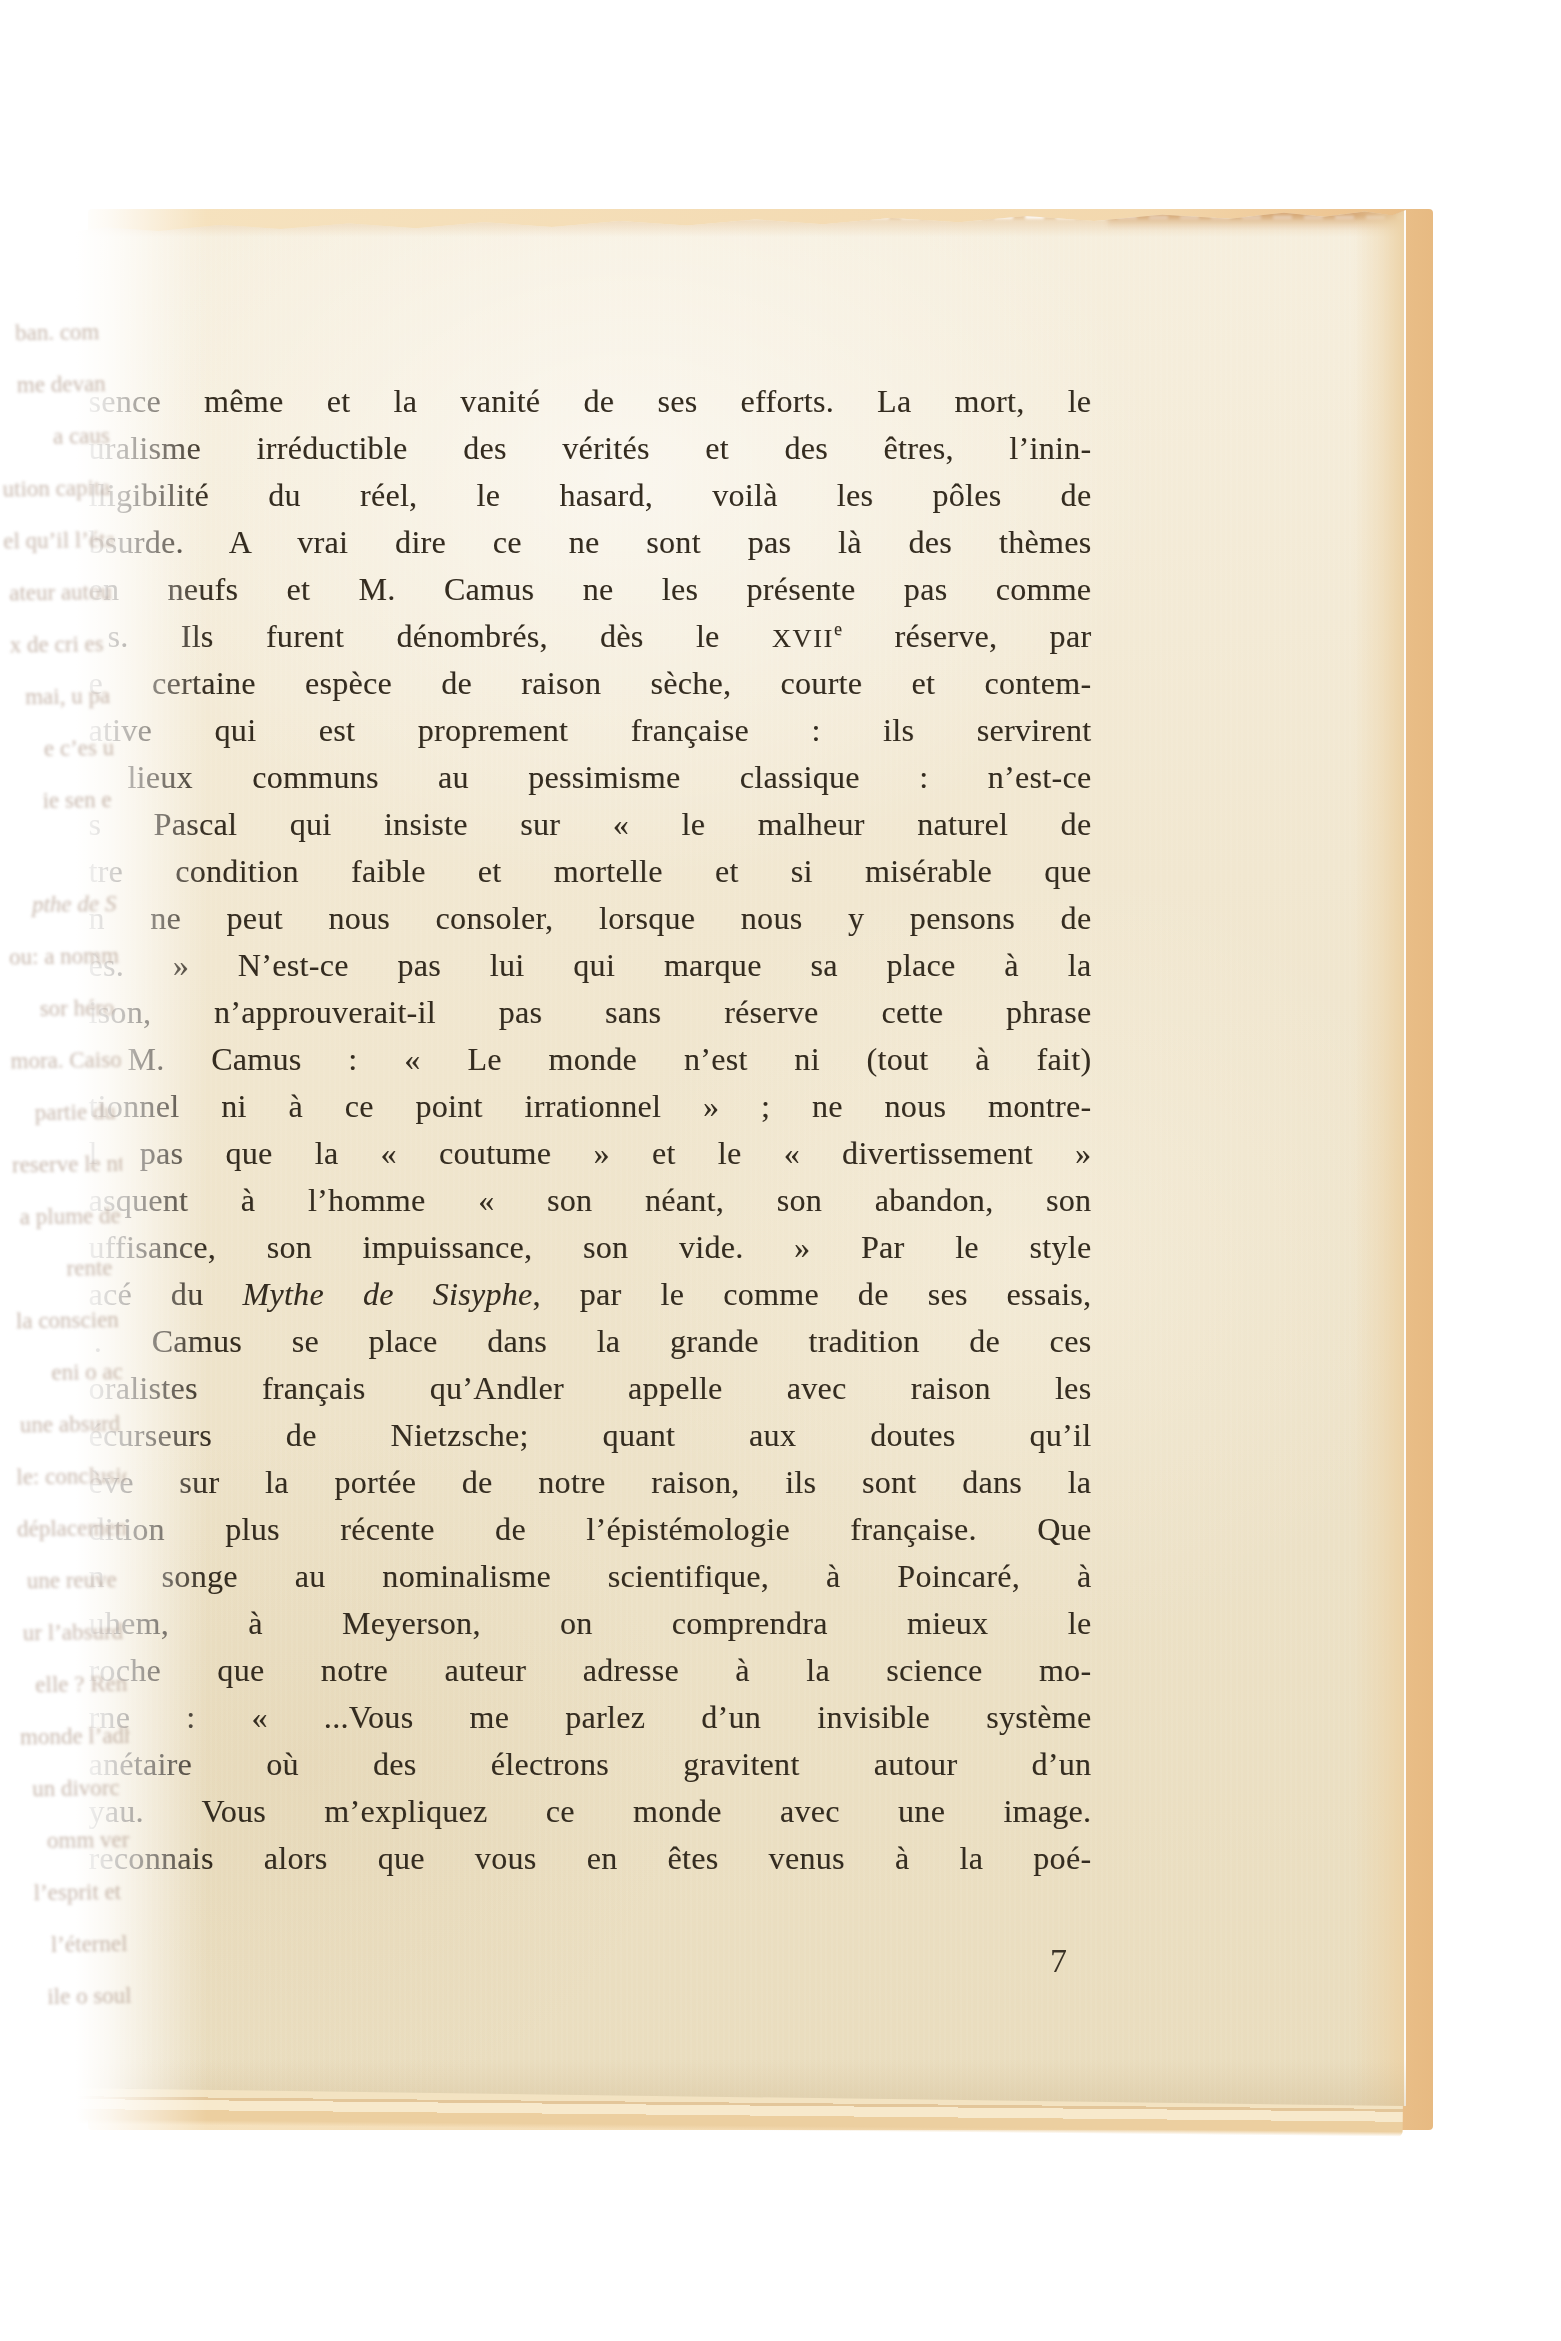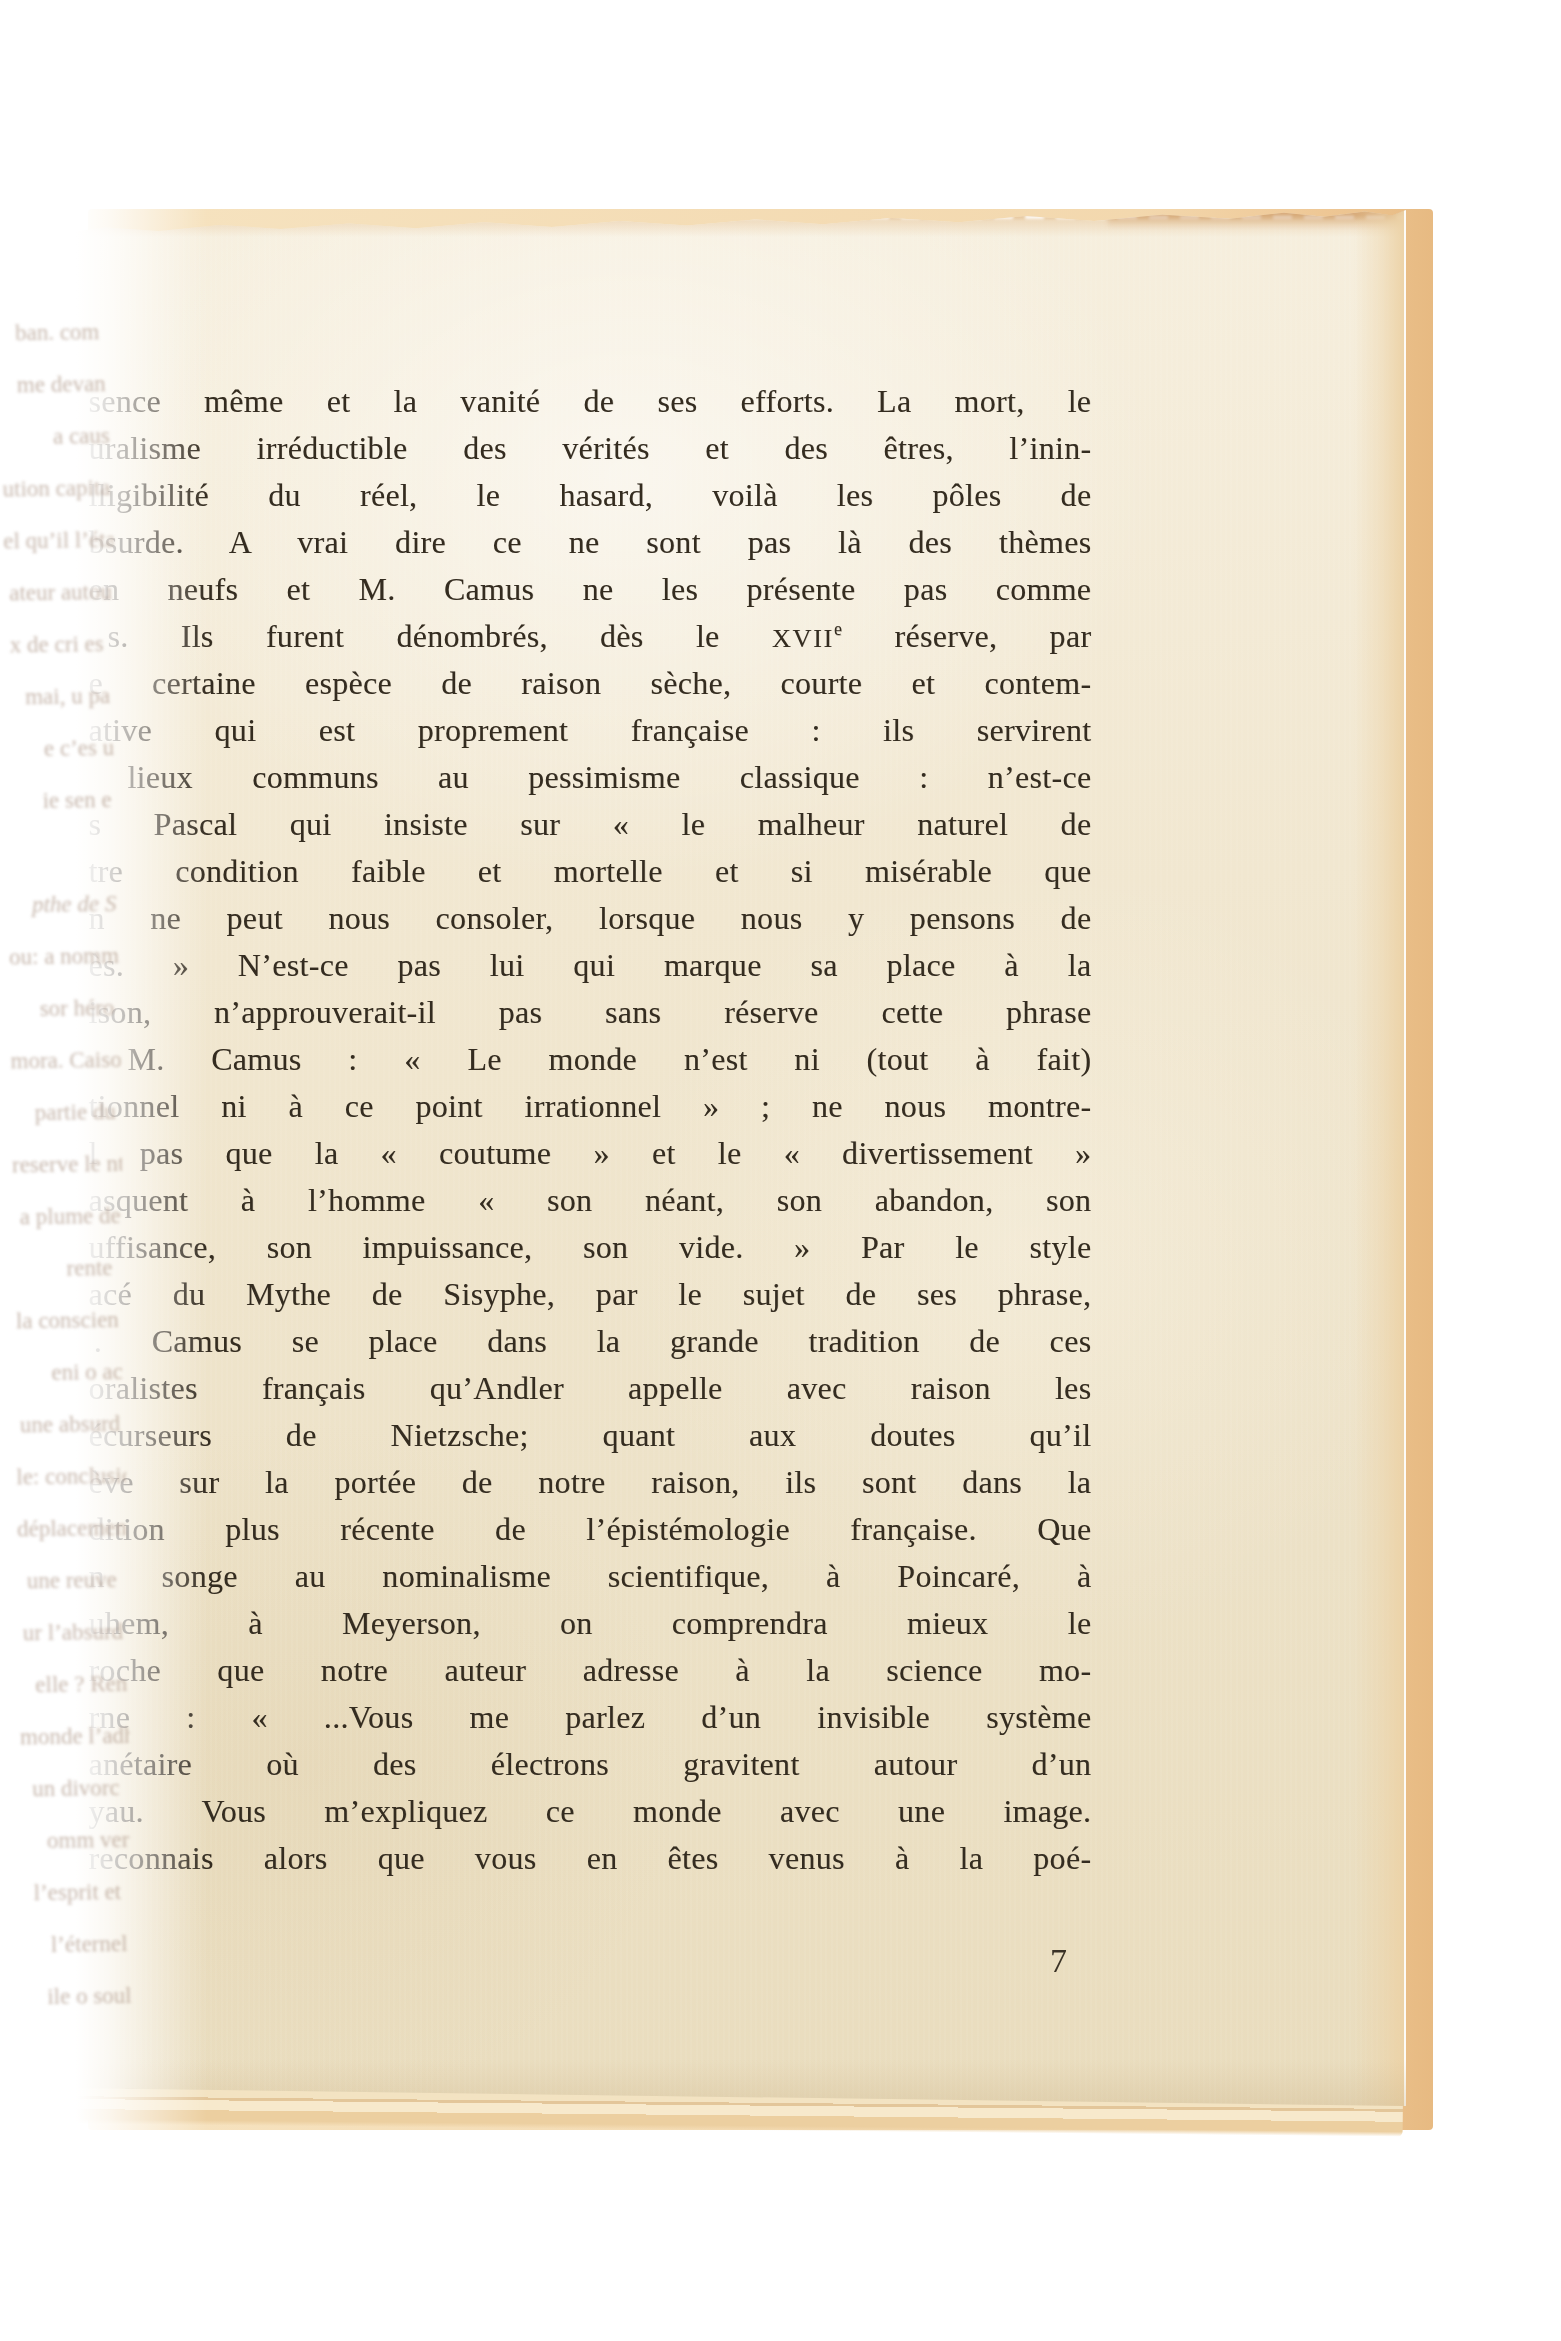--- a/index.html
+++ b/index.html
@@ -47,21 +47,21 @@
         box-shadow:inset -2px 0 0 rgba(255,255,255,.9);}
   
   .bottom-tint{position:absolute;left:0;bottom:0;width:100%;height:47px;pointer-events:none;
         background:linear-gradient(0deg,rgba(205,180,138,.35),rgba(205,180,138,0));}
 
   
   .text-block{position:absolute;left:24.4px;top:168px;width:1003px;color:#342c20;
         font-size:32px;letter-spacing:0.3px;
         text-shadow:0.4px 0.4px 0 rgba(46,36,24,.28);}
   .line{height:47px;line-height:47px;text-align:justify;text-align-last:justify;white-space:nowrap;}
-  .i{}
+  .i{font-style:italic;}
   .sc{font-size:.82em;letter-spacing:1.7px;}
   .sup{font-size:.56em;vertical-align:super;line-height:0;}
 
   .page-number{position:absolute;left:954px;top:1732px;width:81px;text-align:center;
         font-size:34px;color:#3a3226;}
 
   
   .gutter-white{position:absolute;left:0;top:200px;width:224px;height:1931px;pointer-events:none;
         background:linear-gradient(90deg,#ffffff 0 76px,rgba(255,255,255,.82) 108px,rgba(255,255,255,0) 207px);}
 
@@ -99,21 +99,21 @@
         <div class="line"><span>s Pascal qui insiste sur « le malheur naturel de</span></div>
         <div class="line"><span>tre condition faible et mortelle et si misérable que</span></div>
         <div class="line"><span>n ne peut nous consoler, lorsque nous y pensons de</span></div>
         <div class="line"><span>ès. » N’est-ce pas lui qui marque sa place à la</span></div>
         <div class="line"><span>ison, n’approuverait-il pas sans réserve cette phrase</span></div>
         <div class="line" style="padding-left: 39px;"><span>M. Camus : « Le monde n’est ni (tout à fait)</span></div>
         <div class="line"><span>tionnel ni à ce point irrationnel » ; ne nous montre-</span></div>
         <div class="line"><span>l pas que la « coutume » et le « divertissement »</span></div>
         <div class="line"><span>asquent à l’homme « son néant, son abandon, son</span></div>
         <div class="line"><span>uffisance, son impuissance, son vide. » Par le style</span></div>
-        <div class="line"><span>acé du </span><span class="i">Mythe de Sisyphe</span><span>, par le sujet de ses phrase,</span></div>
+        <div class="line"><span>acé du </span><span class="i">Mythe de Sisyphe</span><span>, par le comme de ses essais,</span></div>
         <div class="line" style="padding-left: 5.4px;"><span>. Camus se place dans la grande tradition de ces</span></div>
         <div class="line"><span>oralistes français qu’Andler appelle avec raison les</span></div>
         <div class="line"><span>écurseurs de Nietzsche; quant aux doutes qu’il</span></div>
         <div class="line"><span>ève sur la portée de notre raison, ils sont dans la</span></div>
         <div class="line"><span>dition plus récente de l’épistémologie française. Que</span></div>
         <div class="line"><span>n songe au nominalisme scientifique, à Poincaré, à</span></div>
         <div class="line"><span>uhem, à Meyerson, on comprendra mieux le</span></div>
         <div class="line"><span>roche que notre auteur adresse à la science mo-</span></div>
         <div class="line"><span>rne : « ...Vous me parlez d’un invisible système</span></div>
         <div class="line"><span>anétaire où des électrons gravitent autour d’un</span></div>

